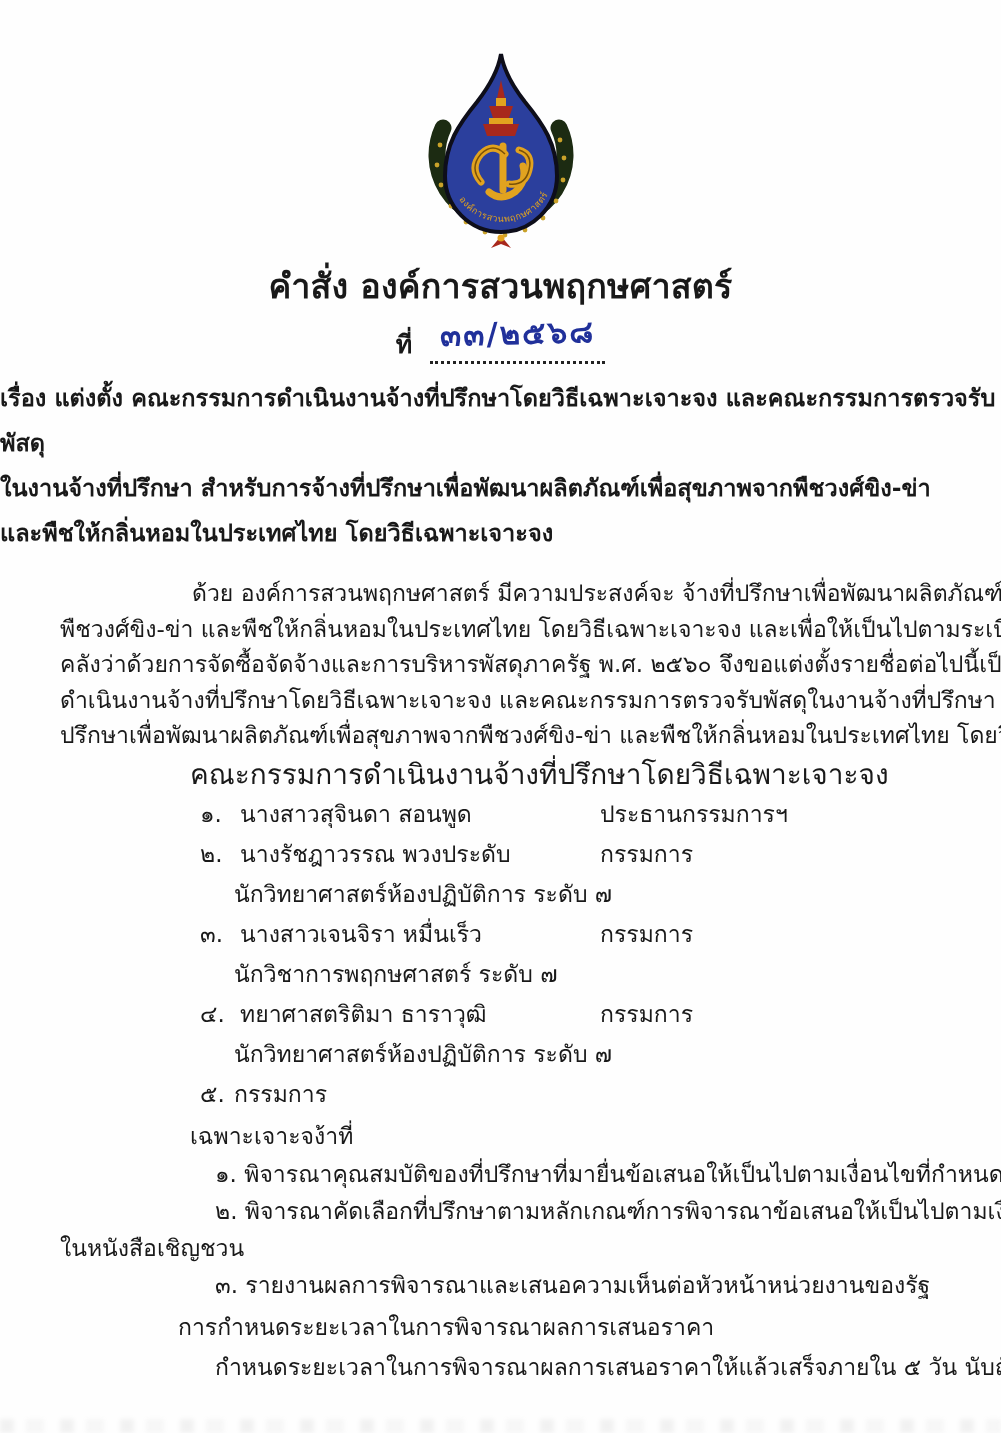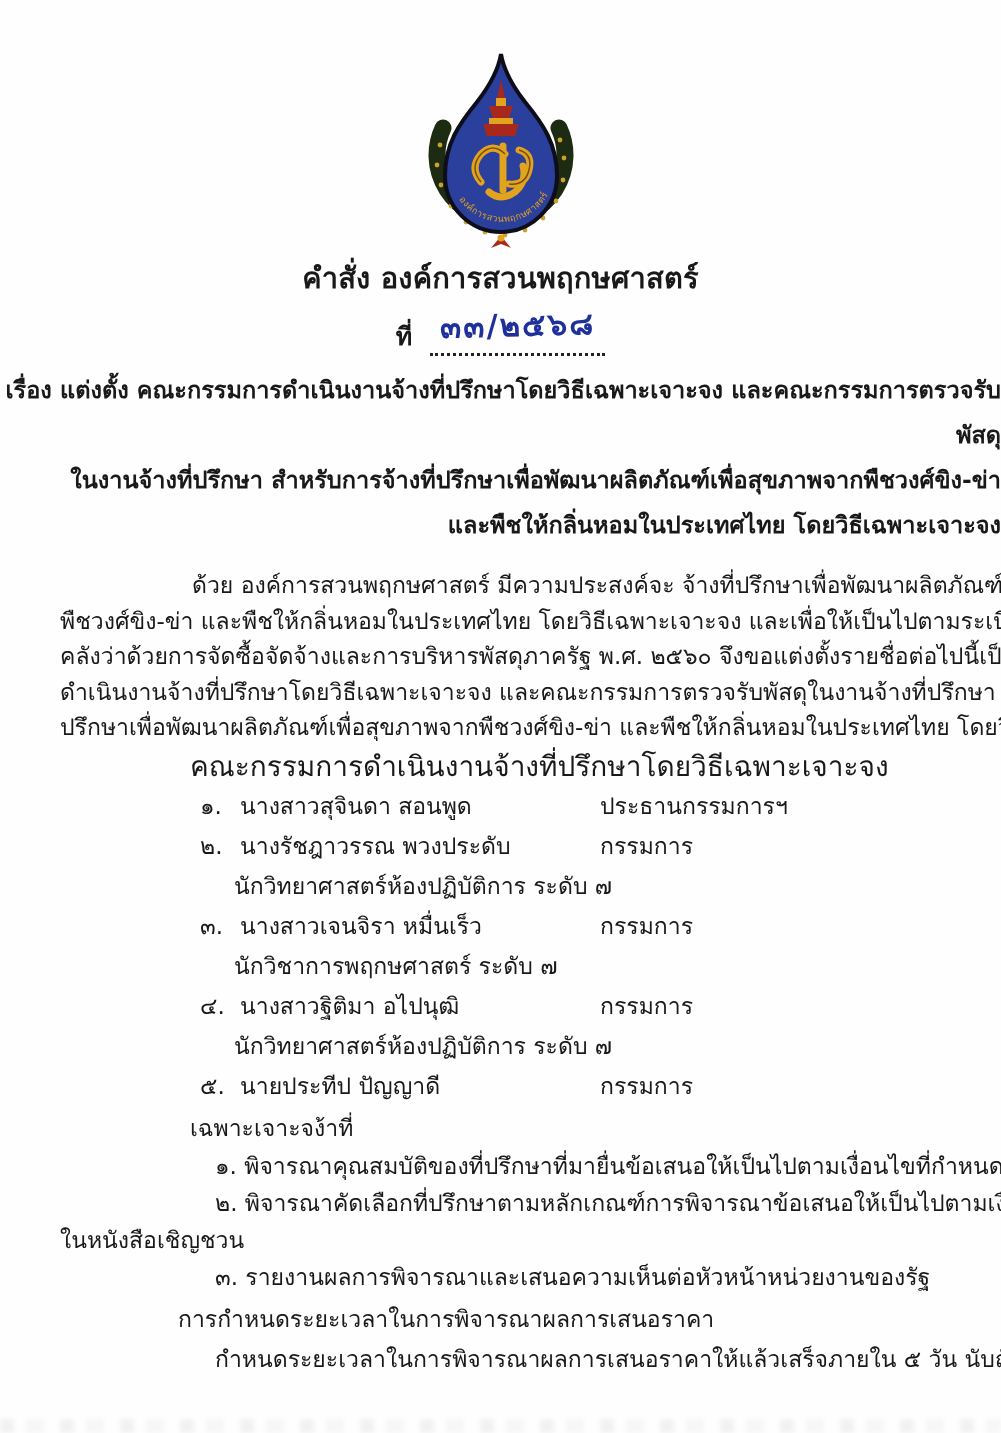--- a/index.html
+++ b/index.html
@@ -9,37 +9,37 @@
     font-family:"DejaVu Sans","Liberation Sans",sans-serif;
   }
   .content { padding:0 60px; }
 
   
   .emblem-wrap { display:flex; justify-content:center; padding-top:50px; }
   .emblem-wrap svg { display:block; }
 
   
   .doc-title {
-    text-align:center; font-weight:bold; font-size:29px; line-height:36px;
-    margin-top:4px; letter-spacing:.2px;
+    text-align:center; font-weight:bold; font-size:34px; line-height:36px;
+    margin-top:12px; letter-spacing:.2px;
   }
   .doc-number-row { text-align:center; margin-top:6px; font-size:25px; height:54px; }
   .doc-number-prefix { font-weight:bold; vertical-align:bottom; }
   .doc-number-dotted {
     display:inline-block; min-width:175px; margin-left:10px;
     border-bottom:3px dotted #222; text-align:center; padding-bottom:1px;
   }
   .doc-number-hand {
     display:inline-block; color:#20309a; font-size:31px; font-weight:bold;
     font-family:"DejaVu Serif","Liberation Serif",serif;
     transform:rotate(-1.5deg) translateY(-2px); letter-spacing:2px;
   }
 
   
-  .subject-block { margin-top:12px; text-align:right; font-weight:bold; }
+  .subject-block { margin-top:12px; text-align:left; font-weight:bold; }
   .subject-line { font-size:23.5px; line-height:45px; }
 
   
   .body-block { margin-top:20px; }
   .body-line { font-size:23px; line-height:35.5px; white-space:nowrap; }
   .indent-first { padding-left:132px; }
 
   
   .committee-heading { font-size:28px; line-height:38px; padding-left:130px; margin-top:2px; }
   .member-line1 { display:flex; align-items:baseline; padding-left:140px; font-size:23px; line-height:40px; }
@@ -187,30 +187,29 @@
             <span class="member-no">๓.</span>
             <span class="member-name">นางสาวเจนจิรา หมื่นเร็ว</span>
             <span class="member-pos">กรรมการ</span>
           </div>
           <div class="member-title">นักวิชาการพฤกษศาสตร์ ระดับ ๗</div>
         </div>
 
         <div>
           <div class="member-line1">
             <span class="member-no">๔.</span>
-            <span class="member-name">นางสาวฐิติมา อไปนุฒิ</span>
+            <span class="member-name">ทยาศาสตริติมา ธาราวุฒิ</span>
             <span class="member-pos">กรรมการ</span>
           </div>
           <div class="member-title">นักวิทยาศาสตร์ห้องปฏิบัติการ ระดับ ๗</div>
         </div>
 
         <div>
           <div class="member-line1">
             <span class="member-no">๕.</span>
-            <span class="member-name">นายประทีป ปัญญาดี</span>
             <span class="member-pos">กรรมการ</span>
           </div>
         </div>
       </div>
 
     <div class="duties-heading">เฉพาะเจาะจง้าที่</div>
     <div>
 
         <div class="duty-line duty-indent">๑. พิจารณาคุณสมบัติของที่ปรึกษาที่มายื่นข้อเสนอให้เป็นไปตามเงื่อนไขที่กำหนดในหนังสือเชิญชวน</div>
 

